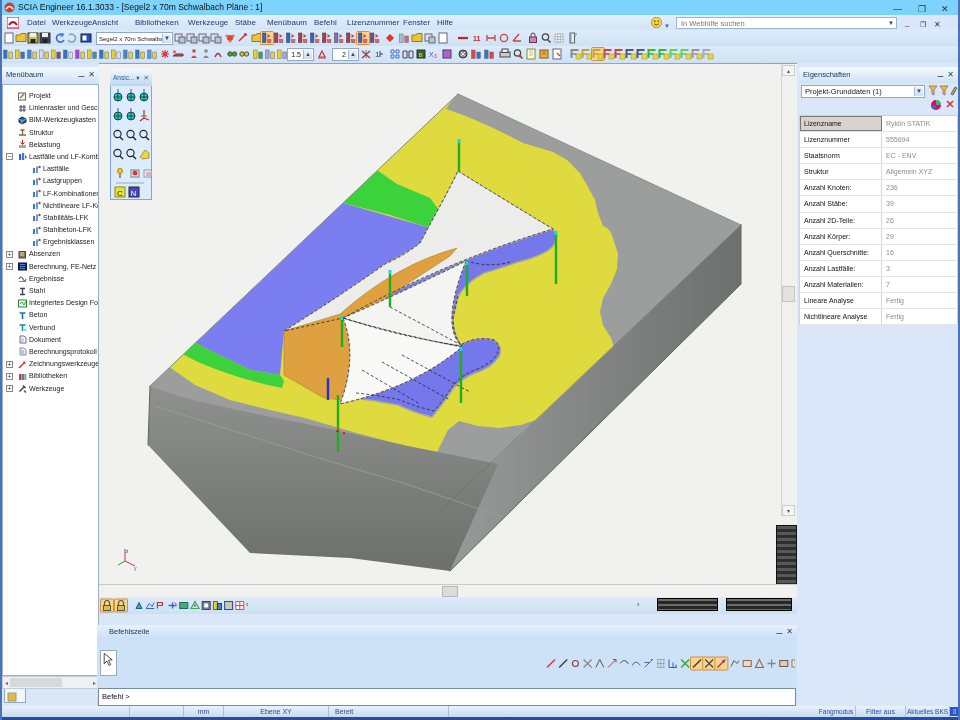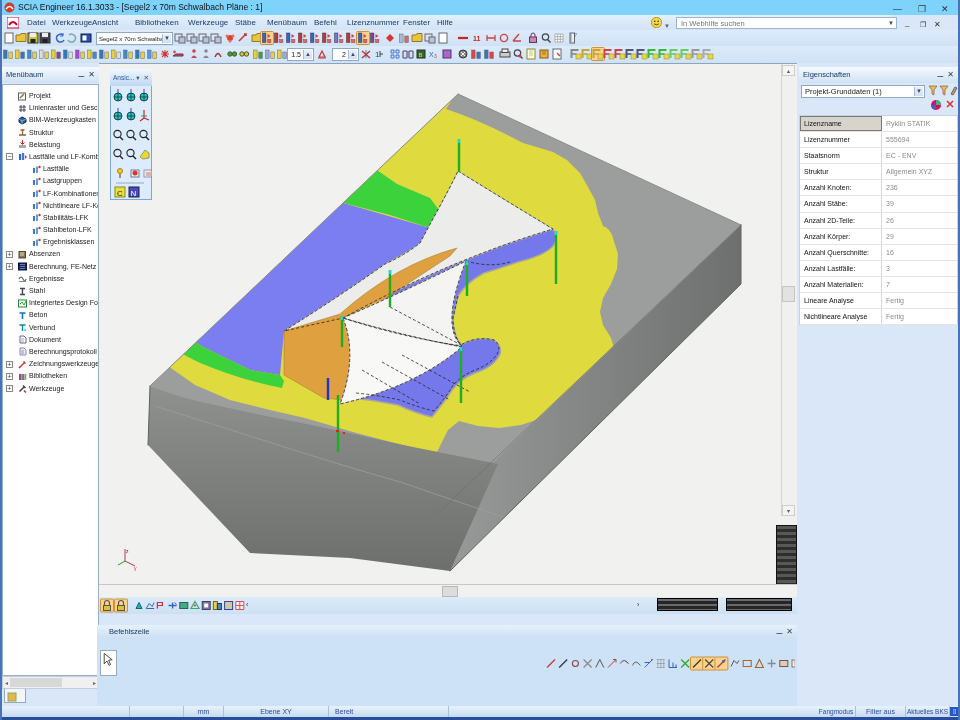--- a/index.html
+++ b/index.html
@@ -883,20 +883,21 @@
         <rect x="-5" y="-5" width="10" height="10" fill="#4848c8" stroke="#223"></rect>
         <text x="-3.5" y="3.5" font-size="8" fill="#fff" font-family="Liberation Sans">N</text>
       </g>
  </svg>
 
  <div class="abs" id="bz"></div>
  <div class="abs" id="bzhead">Befehlszeile<span class="pin" style="right:14px;top:0">⚊</span><span class="pin" style="right:4px;top:0">✕</span></div>
  <div class="abs" style="left:100px;top:650px;width:17px;height:26px;background:#fff;border:1px solid #9ab"><svg width="15" height="24">
         <path d="M4 3 L4 16 L7.5 12.5 L10 18 L12 17 L9.5 11.5 L14 11 Z" fill="#fff" stroke="#222" stroke-width="1" transform="scale(0.8)"></path>
       </svg></div>
+ <div class="abs" id="bzinput">Befehl &gt;</div>
 
  <div class="abs" id="rpanel"></div>
  <div class="abs" id="rphead">Eigenschaften<span class="pin" style="right:14px;top:0">⚊</span><span class="pin" style="right:4px;top:0">✕</span></div>
  <div class="abs combo" style="left:801px;top:85px;width:124px;height:13px;line-height:12px;padding-left:3px;font-size:7.5px">Projekt-Grunddaten (1)<span class="ar">▼</span></div>
  <svg class="abs" style="left:928px;top:84px" width="30" height="14">
   <path d="M1 2 h8 l-3 4 v5 l-2 -1 v-4 Z" fill="#e8c23a" stroke="#856" stroke-width="0.7"></path>
   <path d="M12 2 h8 l-3 4 v5 l-2 -1 v-4 Z" fill="#e8c23a" stroke="#856" stroke-width="0.7"></path>
   <path d="M23 10 l4 -7 l2 1 l-4 7 Z" fill="#c8a03a" stroke="#667"></path>
  </svg>
  <svg class="abs" style="left:930px;top:99px" width="26" height="12">

